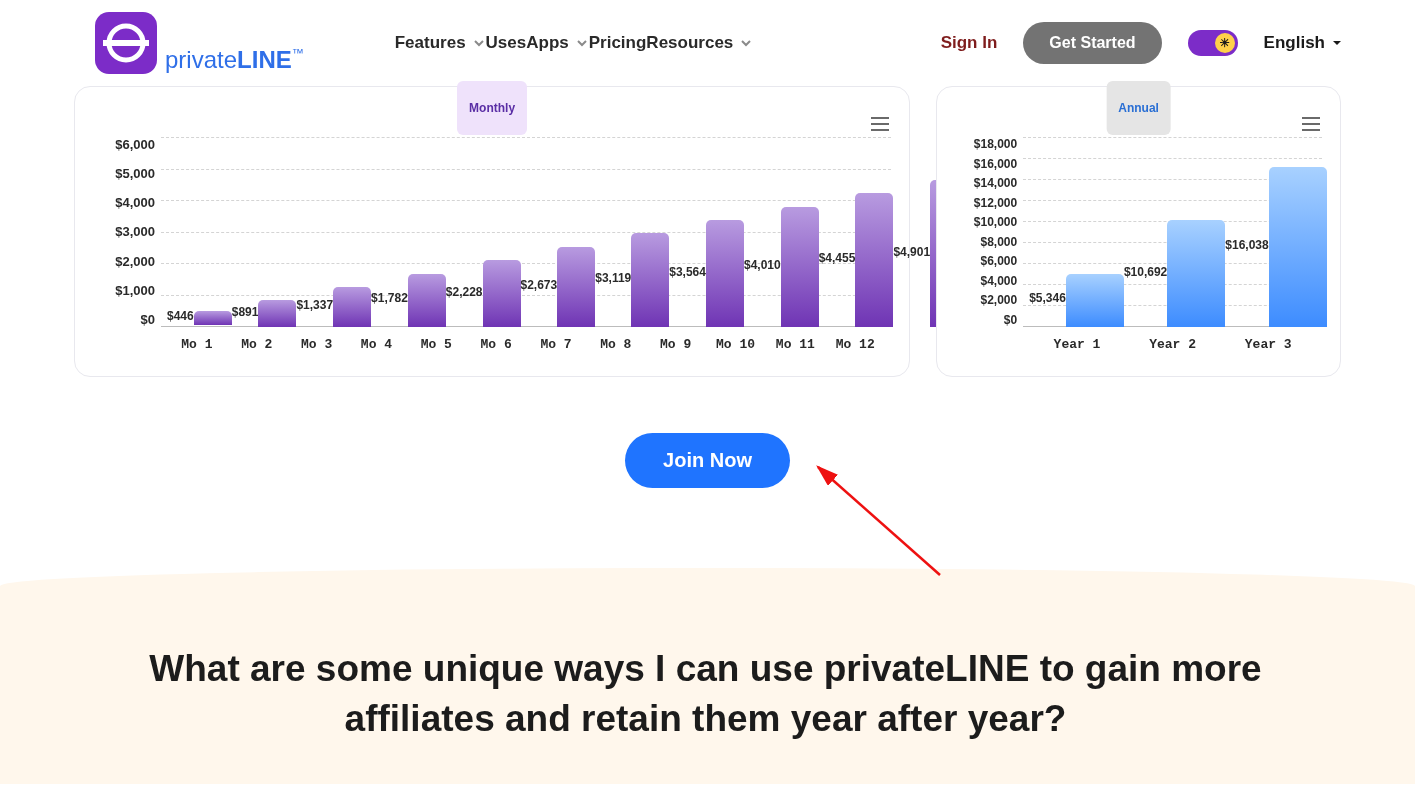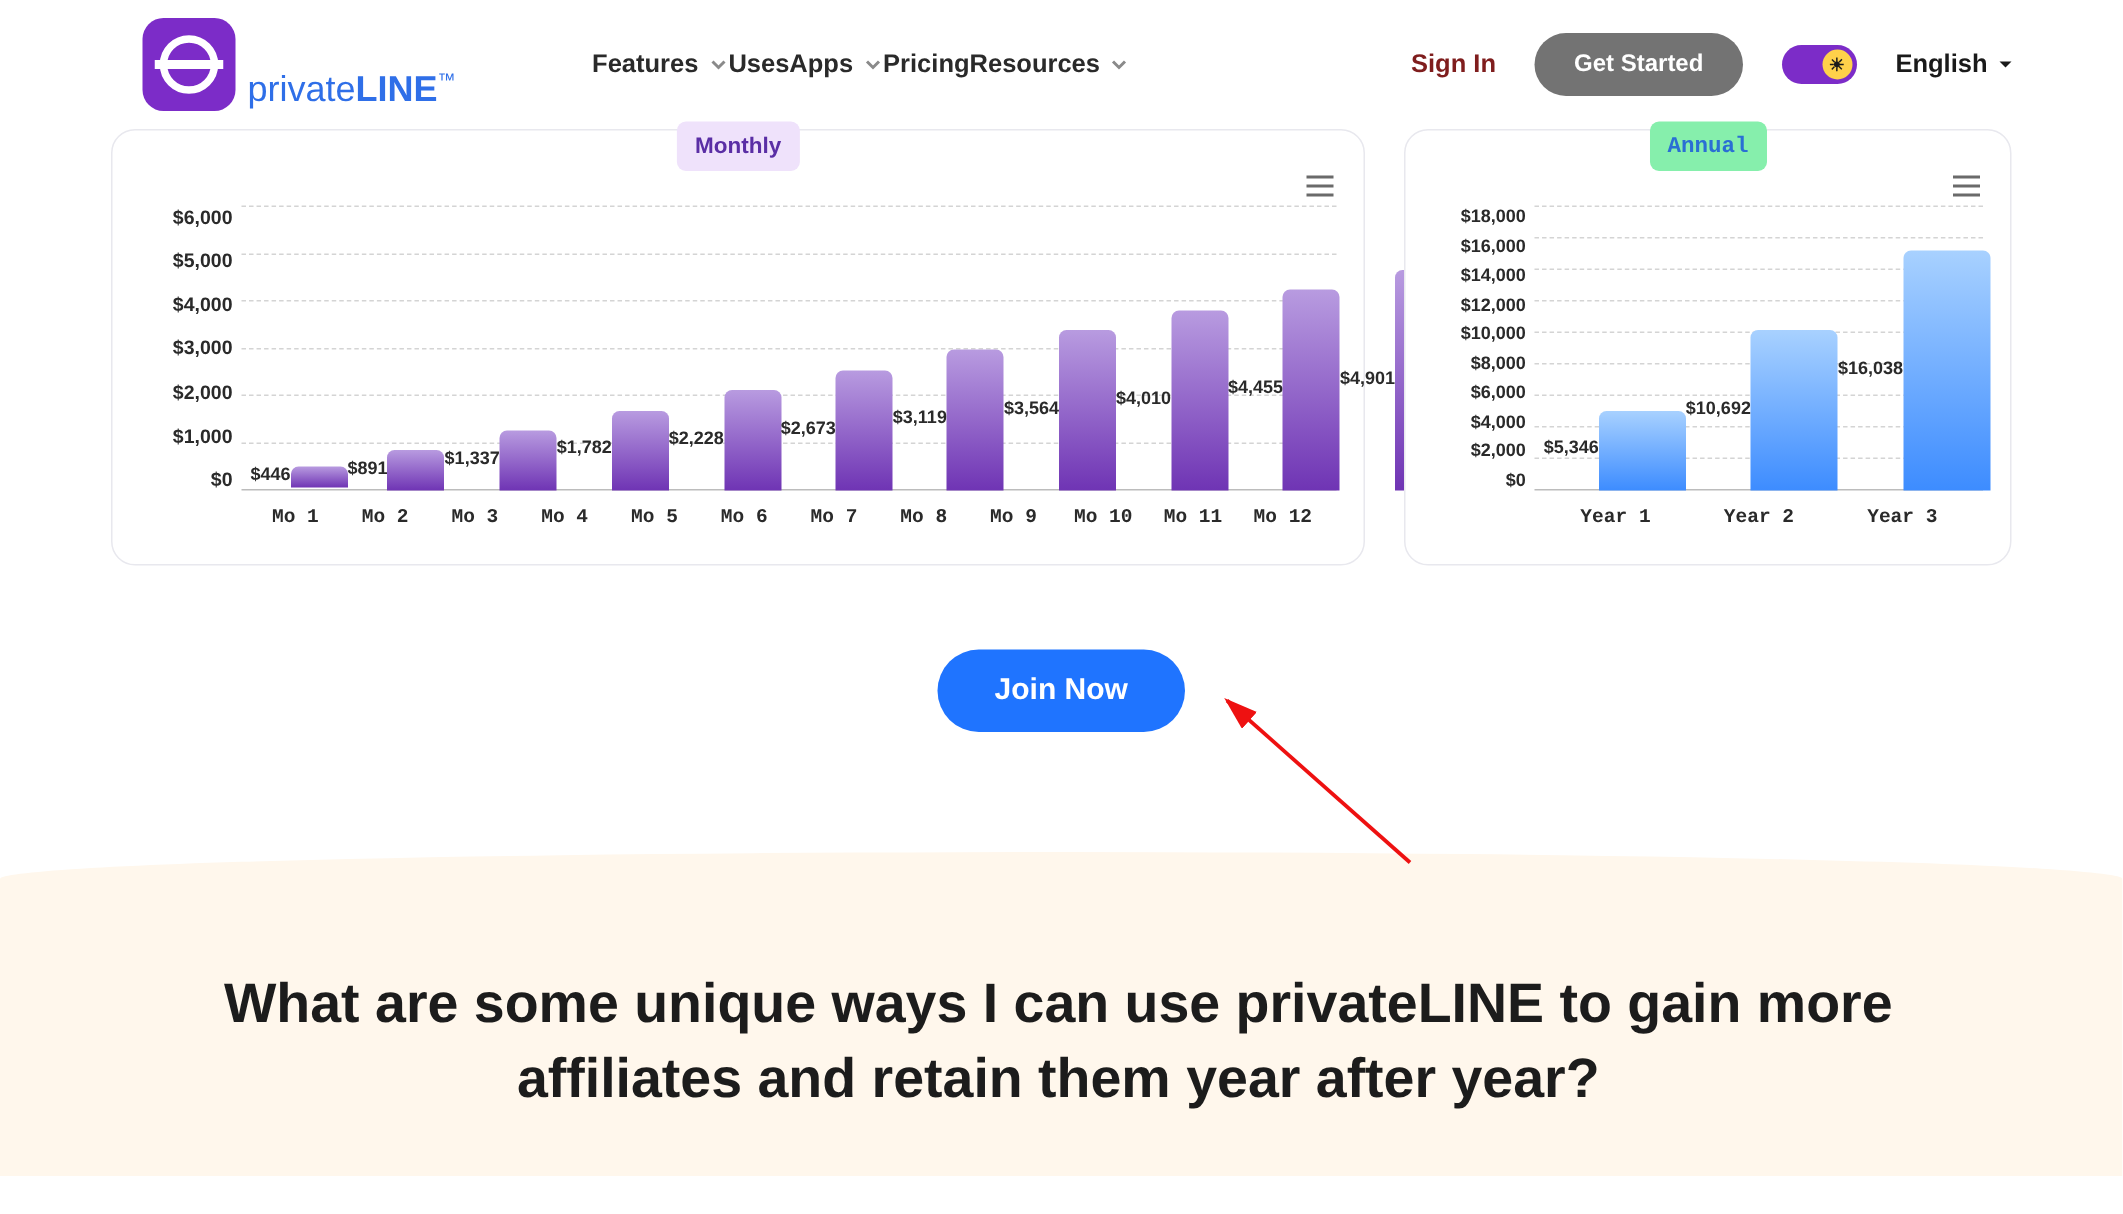--- a/index.html
+++ b/index.html
@@ -85,27 +85,27 @@
     position:relative;
   }
   .card.monthly { width: 854px; }
   .card.annual  { width: 413px; }
 
   .card-tab {
     position:absolute;
     top:-6px;
     left:50%;
     transform: translateX(-50%);
-    font-size:15px;
+    font-size:12px;
     font-weight:600;
-    padding:8px 12px;
+    padding:20px 12px;
     border-radius:6px;
   }
   .tab-monthly { background:#efe2fb; color:#5a2ea5; }
-  .tab-annual  { background:#86efac; color:#2a6fd4;font-family:Liberation Mono, monospace; }
+  .tab-annual  { background:#e5e5e5; color:#2a6fd4; }
 
   .menu-icon {
     position:absolute; top:30px; right:20px;
     width:18px; height:14px; cursor:pointer;
     display:flex; flex-direction:column; justify-content:space-between;
   }
   .menu-icon span { display:block; height:2px; width:100%; background:#6a6a6a; }
 
   .chart-area { display:flex; padding-top:46px; }
   .yaxis {

